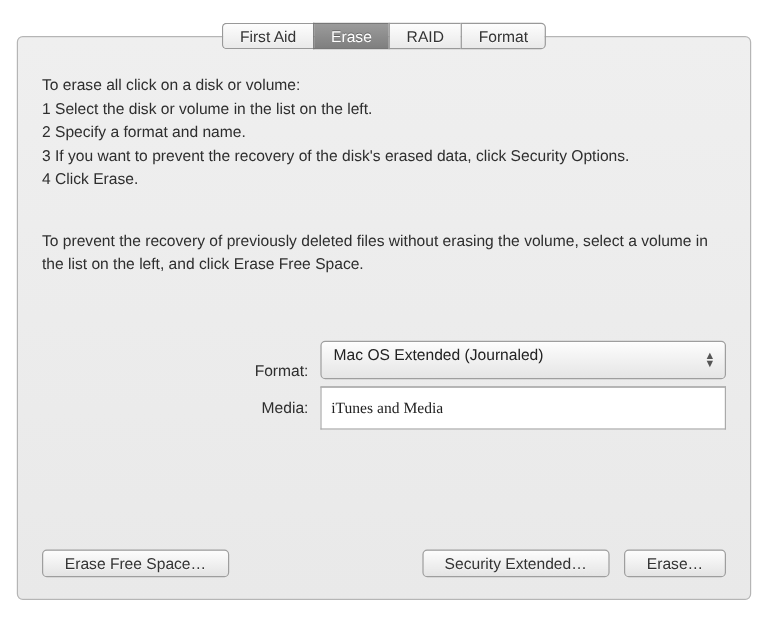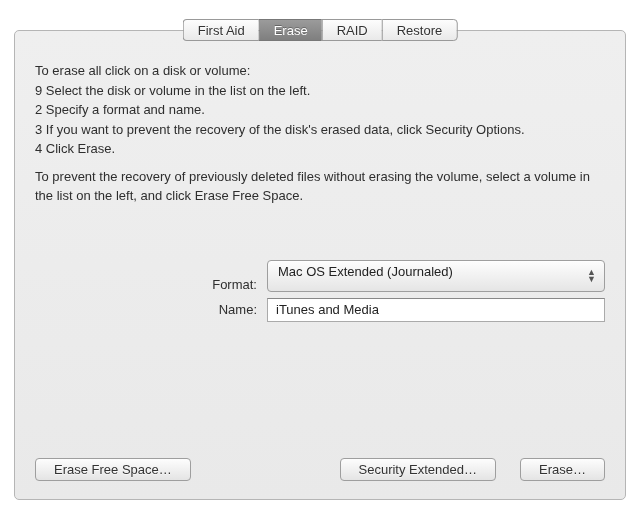--- a/index.html
+++ b/index.html
@@ -54,21 +54,21 @@
       background: linear-gradient(to bottom, #efefef 0%, #e9e9e9 100%);
       border: 1px solid #b5b5b5;
       border-radius: 5px;
       padding: 30px 20px 20px 20px;
     }
     .instructions {
       line-height: 1.5;
       color: #2e2e2e;
     }
     .para2 {
-      margin-top: 8px;
+      margin-top: 32px;
     }
     .formrow {
       display: flex;
       align-items: center;
       margin-top: 6px;
     }
     .formrow.first {
       margin-top: 54px;
       align-items: flex-end;
     }
@@ -98,27 +98,27 @@
       top: 50%;
       transform: translateY(-50%);
       font-size: 9px;
       line-height: 7px;
       color: #555;
       text-align: center;
     }
     .textfield {
       flex: 1;
       max-width: 340px;
-      height: 24px;
+      height: 36px;
       background: #fff;
       border: 1px solid #aaa;
       border-top-color: #888;
       padding: 3px 8px;
       font-size: 13px;
-      font-family: Liberation Sans, sans-serif;
+      font-family: Liberation Serif, serif;
       color: #222;
     }
     .btnrow {
       position: absolute;
       left: 20px;
       right: 20px;
       bottom: 18px;
       display: flex;
       align-items: center;
     }
@@ -128,52 +128,52 @@
       font-size: 13px;
       color: #333;
       background: linear-gradient(to bottom, #fdfdfd 0%, #e4e4e4 100%);
       border: 1px solid #9e9e9e;
       border-radius: 4px;
       cursor: pointer;
       text-shadow: 0 1px 0 rgba(255,255,255,0.6);
       font-family: inherit;
     }
     .spacer { flex: 1; }
-    .btn + .btn { margin-left: 24px; }
+    .btn + .btn { margin-left: 12px; }
   </style>
 </head>
 <body>
 
 <div class="tabbar">
   <div class="tab">First Aid</div>
   <div class="tab active">Erase</div>
   <div class="tab">RAID</div>
-  <div class="tab">Restore</div>
+  <div class="tab">Format</div>
 </div>
 
 <div class="panel">
   <div class="instructions">
     <div>To erase all click on a disk or volume:</div>
-    <div>9  Select the disk or volume in the list on the left.</div>
+    <div>1  Select the disk or volume in the list on the left.</div>
     <div>2  Specify a format and name.</div>
     <div>3  If you want to prevent the recovery of the disk's erased data, click Security Options.</div>
     <div>4  Click Erase.</div>
     <div class="para2">To prevent the recovery of previously deleted files without erasing the volume, select a volume in the list on the left, and click Erase Free Space.</div>
   </div>
 
   <div class="formrow first">
     <div class="flabel">Format:</div>
     <div class="popup">
       <span>Mac OS Extended (Journaled)</span>
       <span class="arrows">▲<br>▼</span>
     </div>
   </div>
 
   <div class="formrow">
-    <div class="flabel">Name:</div>
+    <div class="flabel">Media:</div>
     <input class="textfield" type="text" value="iTunes and Media" style="">
   </div>
 
   <div class="btnrow">
     <button class="btn">Erase Free Space…</button>
     <div class="spacer"></div>
     <button class="btn">Security Extended…</button>
     <button class="btn">Erase…</button>
   </div>
 </div>

